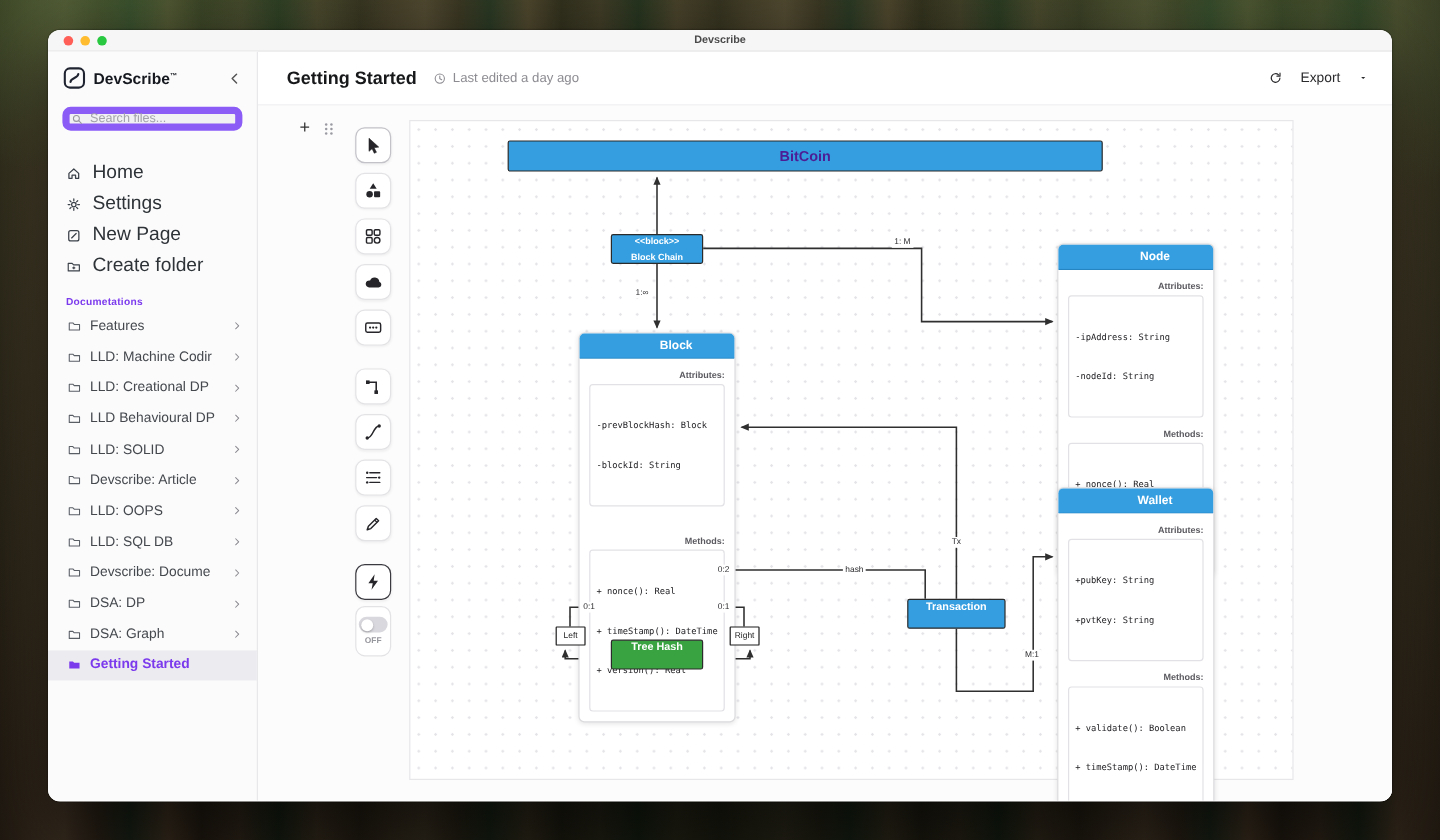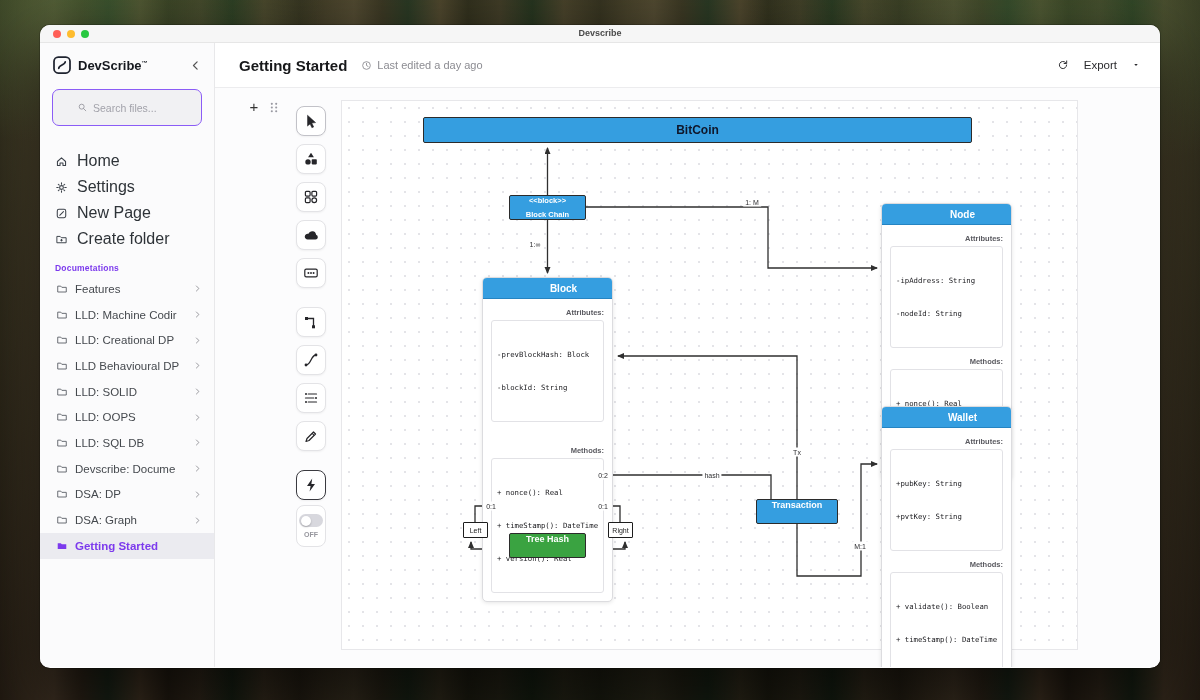--- a/index.html
+++ b/index.html
@@ -24,22 +24,22 @@
   .tl{width:8px;height:8px;border-radius:50%;display:inline-block;cursor:pointer;}
   .tl.red{background:#ff5f57;} .tl.yellow{background:#febc2e;} .tl.green{background:#28c840;}
   .tb-title{text-align:center;font-size:9px;font-weight:700;color:#4a4a4a;line-height:17px;}
   .body{display:flex;height:624px;}
   
   .sidebar{width:175px;background:#fbfbfc;border-right:1px solid #e8e8ea;position:relative;flex:none;}
   .logo-row{display:flex;align-items:center;gap:6px;padding:12px 12px 0 12px;}
   .logo-row .appname{font-size:13px;font-weight:700;color:#15181e;}
   .logo-row sup{font-size:6px;color:#15181e;}
   .collapse-btn{margin-left:auto;color:#555;cursor:pointer;display:flex;}
-  .search{margin:14px 12px 0 12px;height:37px;background:#f1f1f3;border:1px solid #8b5cf6;border-radius:7px;
-    display:flex;align-items:center;gap:5px;padding:0 24px;}
+  .search{margin:14px 12px 0 12px;height:20px;background:#f1f1f3;border:6px solid #8b5cf6;border-radius:7px;
+    display:flex;align-items:center;gap:5px;padding:0 1px;}
   .search svg{color:#98989f;flex:none;}
   .search input{border:none;background:transparent;outline:none;width:100%;font-size:10.5px;color:#333;font-family:"Liberation Sans",sans-serif;}
   .search input::placeholder{color:#a2a2aa;}
   .nav{margin-top:22px;}
   .nav-item{height:26px;display:flex;align-items:center;gap:9px;padding:0 15px;font-size:16px;color:#2e3338;cursor:pointer;}
   .nav-item svg{color:#3c424a;}
   .section-label{padding:11px 15px 3px 15px;font-size:8.5px;font-weight:700;color:#7c3aed;letter-spacing:.2px;}
   .doc-item{height:25.7px;display:flex;align-items:center;gap:7px;padding:0 12px 0 16px;font-size:11.5px;color:#45494e;cursor:pointer;}
   .doc-item svg.f{color:#5a5f66;flex:none;}
   .doc-item .chev{margin-left:auto;color:#8a8a90;display:flex;}
@@ -63,22 +63,22 @@
   .tool.bolt{border:1.5px solid #3a3a40;}
   .toggle-card{position:absolute;left:81px;top:417px;width:30px;height:42px;background:#fff;border:1px solid #e3e3e6;border-radius:8px;
     display:flex;flex-direction:column;align-items:center;justify-content:center;gap:4px;cursor:pointer;}
   .pill{width:24px;height:13px;background:#d8d8de;border-radius:7px;position:relative;}
   .knob{position:absolute;left:1.5px;top:1.5px;width:10px;height:10px;background:#fff;border-radius:50%;box-shadow:0 1px 2px rgba(0,0,0,.25);}
   .toggle-label{font-size:7px;color:#97979e;font-weight:700;}
   
   .board{position:absolute;left:126px;top:12px;width:737px;height:550px;background:#fff;border:1px solid #e7e7ea;
     background-image:radial-gradient(circle,#e4e4e8 1px,transparent 1.2px);background-size:14px 14px;}
   .wires{position:absolute;left:0;top:0;pointer-events:none;}
-  .bar-title{position:absolute;left:81px;top:16px;width:549px;height:26px;background:#359ee0;border:1.5px solid #2b2b2b;
-    border-radius:2px;color:#0f172a;font-weight:700;font-size:12px;display:flex;align-items:center;justify-content:center;cursor:move;}
+  .bar-title{position:absolute;left:81px;top:16px;width:496px;height:26px;background:#359ee0;border:1.5px solid #2b2b2b;
+    border-radius:2px;color:#4c1d95;font-weight:700;font-size:12px;display:flex;align-items:center;justify-content:center;cursor:move;}
   .mini-box{position:absolute;border:1.5px solid #2b2b2b;border-radius:2px;color:#fff;display:flex;flex-direction:column;
     align-items:center;justify-content:space-between;cursor:move;text-align:center;}
   .mini-box.blue{background:#359ee0;}
   .mini-box.green{background:#3aa341;margin-top:40px;}
   .bc-box{left:167px;top:94px;width:77px;height:25px;font-size:7.5px;line-height:9px;font-weight:600;}
   .th-box{left:167px;top:392px;width:77px;height:25px;font-size:9px;font-weight:700;}
   .tx-box{left:414px;top:398px;width:82px;height:25px;font-size:9px;font-weight:700;}
   .tiny-box{position:absolute;width:25px;height:16px;background:#fff;border:1.5px solid #1d1d1d;border-radius:1px;
     font-size:7px;color:#1d1d1d;display:flex;align-items:center;justify-content:center;cursor:move;}
   .class-box{position:absolute;width:131px;background:#fff;border:1px solid #dcdcdf;border-radius:5px;
@@ -336,20 +336,31 @@
             <span class="chev">
                 <svg width="9" height="9">
                   <use href="#i-chev-r"></use>
                 </svg>
               </span>
           </div>
           <div class="doc-item">
             <svg class="f" width="12" height="12">
                 <use href="#i-folder"></use>
               </svg>
+            <span>Devscribe: Article</span>
+            <span class="chev">
+                <svg width="9" height="9">
+                  <use href="#i-chev-r"></use>
+                </svg>
+              </span>
+          </div>
+          <div class="doc-item">
+            <svg class="f" width="12" height="12">
+                <use href="#i-folder"></use>
+              </svg>
             <span>LLD: OOPS</span>
             <span class="chev">
                 <svg width="9" height="9">
                   <use href="#i-chev-r"></use>
                 </svg>
               </span>
           </div>
           <div class="doc-item">
             <svg class="f" width="12" height="12">
                 <use href="#i-folder"></use>

